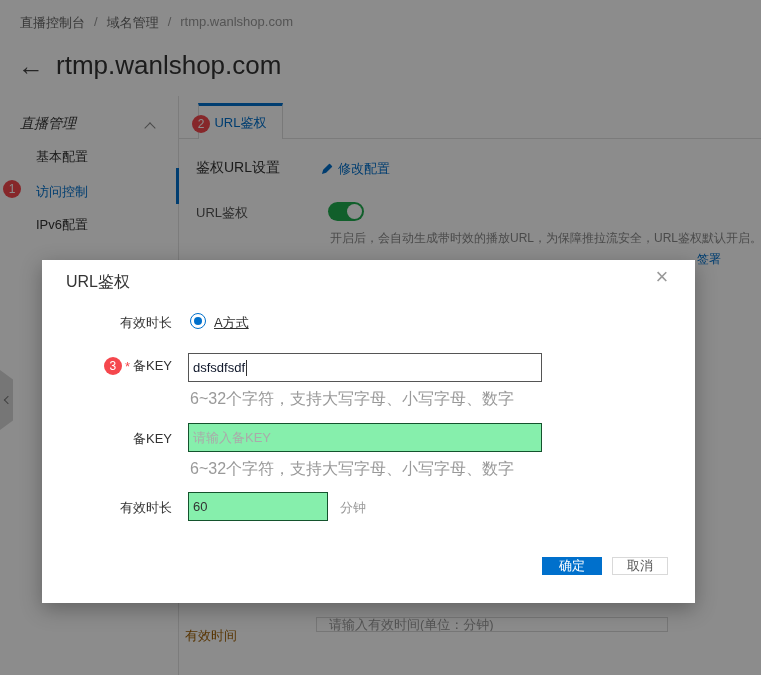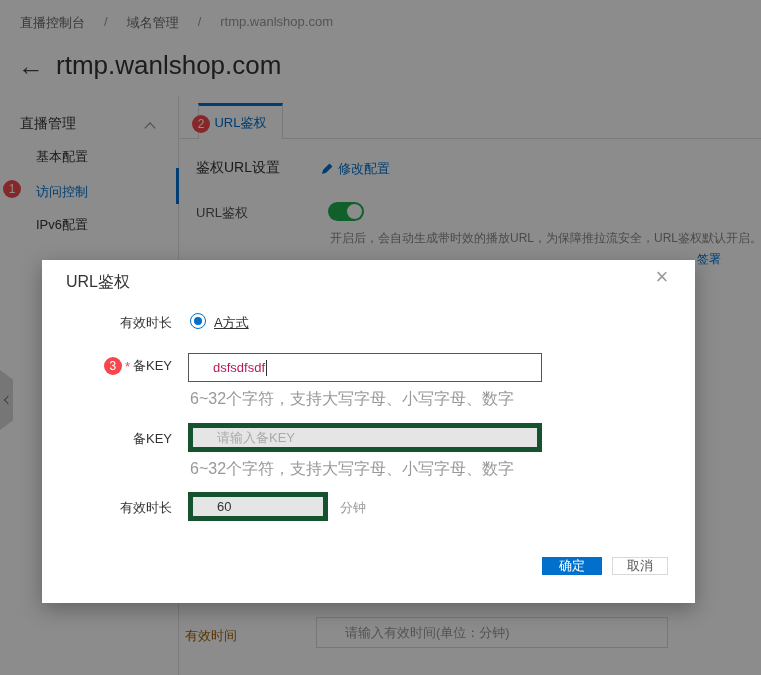--- a/index.html
+++ b/index.html
@@ -2,73 +2,73 @@
 <html><head>
 <meta charset="utf-8">
 <style>
   * { margin:0; padding:0; box-sizing:border-box; }
   html,body { width:761px; height:675px; }
   body { font-family:"Liberation Sans","DejaVu Sans",sans-serif; background:#fff; }
   .screen { position:relative; width:761px; height:675px; overflow:hidden; background:#fff; }
 
   
   .base { position:absolute; inset:0; background:#fff; }
-  .breadcrumb { position:absolute; left:20px; top:14px; display:flex; gap:19px; font-size:13px; color:#666; }
+  .breadcrumb { position:absolute; left:20px; top:14px; display:flex; gap:9px; font-size:13px; color:#666; }
   .breadcrumb .sep { color:#999; }
   .breadcrumb .crumb-last { color:#999; }
   .title-row { position:absolute; left:18px; top:50px; display:flex; align-items:center; gap:12px; }
   .back-arrow { font-size:26px; color:#444; line-height:1; }
   .page-title { font-size:26px; color:#333; }
 
   .v-divider { position:absolute; left:178px; top:96px; width:1px; height:579px; background:#e2e2e2; }
 
-  .sb-group { position:absolute; left:20px; top:115px; width:140px; font-size:14px; color:#333; }
+  .sb-group { position:absolute; left:20px; top:115px; width:140px; font-size:14px; color:#333;font-style:italic; }
   .chev-up { position:absolute; left:146px; top:124px; width:8px; height:8px; border-left:1.5px solid #888; border-top:1.5px solid #888; transform:rotate(45deg); }
   .sb-item { position:absolute; left:36px; font-size:13px; color:#333; cursor:pointer; }
   .sb-item.active { color:#0070cc; }
   .active-bar { position:absolute; left:176px; top:168px; width:3px; height:36px; background:#0070cc; }
 
   .badge { position:absolute; width:18px; height:18px; border-radius:50%; background:#f5474d; color:#fff; font-size:12px; display:flex; align-items:center; justify-content:center; z-index:3; }
 
   .tabbar-line { position:absolute; left:179px; top:138px; width:582px; height:1px; background:#e0e0e0; }
   .tab { position:absolute; left:198px; top:103px; width:85px; height:36px; background:#fff; border-top:3px solid #0070cc; border-left:1px solid #ddd; border-right:1px solid #ddd; display:flex; align-items:center; justify-content:center; font-size:13px; color:#0070cc; z-index:2; cursor:pointer; }
 
   .section-title { position:absolute; left:196px; top:159px; font-size:14px; font-weight:400; color:#333; }
   .edit-link { position:absolute; left:320px; top:160px; display:flex; align-items:center; gap:5px; font-size:13px; color:#0070cc; cursor:pointer; }
   .row-label { position:absolute; left:196px; font-size:13px; color:#555; }
   .toggle { position:absolute; left:328px; top:202px; width:36px; height:19px; border-radius:10px; background:#1fae4f; cursor:pointer; }
   .toggle .knob { position:absolute; right:2px; top:2px; width:15px; height:15px; border-radius:50%; background:#fff; }
   .desc-line { position:absolute; left:330px; top:230px; font-size:12px; color:#888; white-space:nowrap; }
   .sign-link { position:absolute; left:697px; top:251px; font-size:12px; color:#0070cc; cursor:pointer; }
 
   .vt-label { position:absolute; left:185px; top:627px; font-size:13px; color:#a16207; }
-  .vt-input { position:absolute; left:316px; top:617px; width:352px; height:31px; border:1px solid #d9d9d9; background:#fff; font-size:13px; color:#333; padding:0 28px; outline:none; }
+  .vt-input { position:absolute; left:316px; top:617px; width:352px; height:15px; border:1px solid #d9d9d9; background:#fff; font-size:13px; color:#333; padding:0 12px; outline:none; }
   .vt-input::placeholder { color:#999; }
 
   .collapse-handle { position:absolute; left:0; top:370px; width:13px; height:60px; background:#d8d8d8; clip-path:polygon(0 0,100% 16%,100% 84%,0 100%); display:flex; align-items:center; justify-content:center; cursor:pointer; }
   .collapse-handle .chev-left { width:6px; height:6px; border-left:1.5px solid #777; border-bottom:1.5px solid #777; transform:rotate(45deg); margin-left:3px; }
 
   
   .overlay { position:absolute; inset:0; background:rgba(0,0,0,0.45); z-index:5; }
 
   
   .modal { position:absolute; left:42px; top:260px; width:653px; height:343px; background:#fff; z-index:10; box-shadow:0 6px 20px rgba(0,0,0,0.3); }
   .modal-title { position:absolute; left:24px; top:12px; font-size:16px; color:#333; }
   .modal-close { position:absolute; left:607px; top:4px; width:26px; height:26px; font-size:22px; color:#999; display:flex; align-items:center; justify-content:center; cursor:pointer; }
   .m-label { position:absolute; left:0; width:130px; text-align:right; font-size:13px; color:#333; }
   .m-label-flex { position:absolute; left:0; width:130px; display:flex; justify-content:flex-end; align-items:center; gap:3px; font-size:13px; color:#333; }
   .m-label-flex .badge { position:static; flex:0 0 18px; }
   .req { color:#f5474d; font-size:13px; }
   .radio { position:absolute; left:148px; top:53px; width:16px; height:16px; border-radius:50%; border:1px solid #0070cc; display:flex; align-items:center; justify-content:center; cursor:pointer; }
   .radio .dot { width:8px; height:8px; border-radius:50%; background:#0070cc; }
   .radio-option { position:absolute; left:172px; top:54px; font-size:13px; color:#333;text-decoration:underline; }
 
-  .fake-input { position:absolute; left:146px; top:93px; width:354px; height:29px; border:1px solid #555; background:#fff; display:flex; align-items:center; padding:0 24px; font-size:13px; color:#be185d; cursor:text; }
+  .fake-input { position:absolute; left:146px; top:93px; width:354px; height:29px; border:1px solid #555; background:#fff; display:flex; align-items:center; padding:0 4px; font-size:13px; color:#0f172a; cursor:text; }
   .caret { display:inline-block; width:1px; height:16px; background:#333; margin-left:1px; }
-  .m-input { position:absolute; border:5px solid #14532d; background:#e5e5e5; font-size:13px; color:#333; padding:0 24px; outline:none; }
+  .m-input { position:absolute; border:1px solid #14532d; background:#86efac; font-size:13px; color:#333; padding:0 4px; outline:none; }
   .m-input::placeholder { color:#aaa; }
   .backup-input { left:146px; top:163px; width:354px; height:29px; }
   .duration-input { left:146px; top:232px; width:140px; height:29px; }
   .helper { position:absolute; left:148px; font-size:16px; color:#999; }
   .unit { position:absolute; left:298px; top:239px; font-size:13px; color:#999; }
 
   .btn { position:absolute; top:297px; height:18px; font-size:13px; display:flex; align-items:center; justify-content:center; cursor:pointer; font-family:inherit; }
   .btn-ok { left:500px; width:60px; background:#0070cc; border:1px solid #0070cc; color:#fff; }
   .btn-cancel { left:570px; width:56px; background:#fff; border:1px solid #d9d9d9; color:#555; }
 

